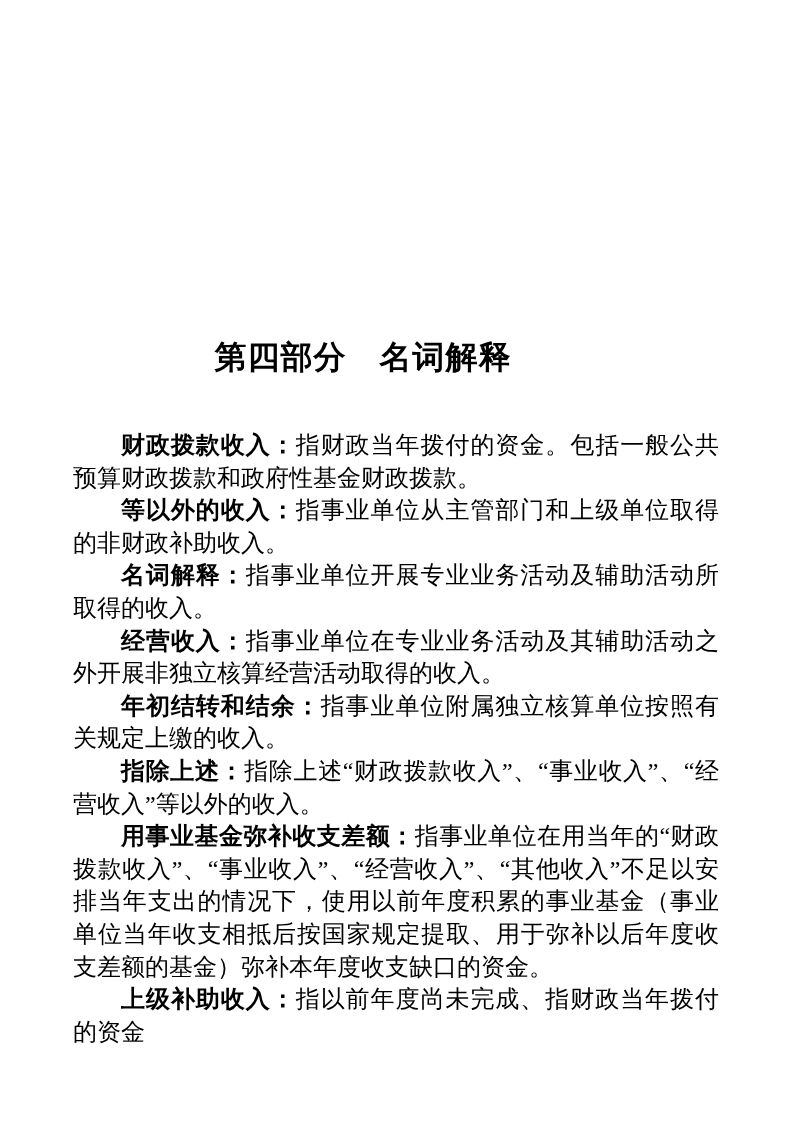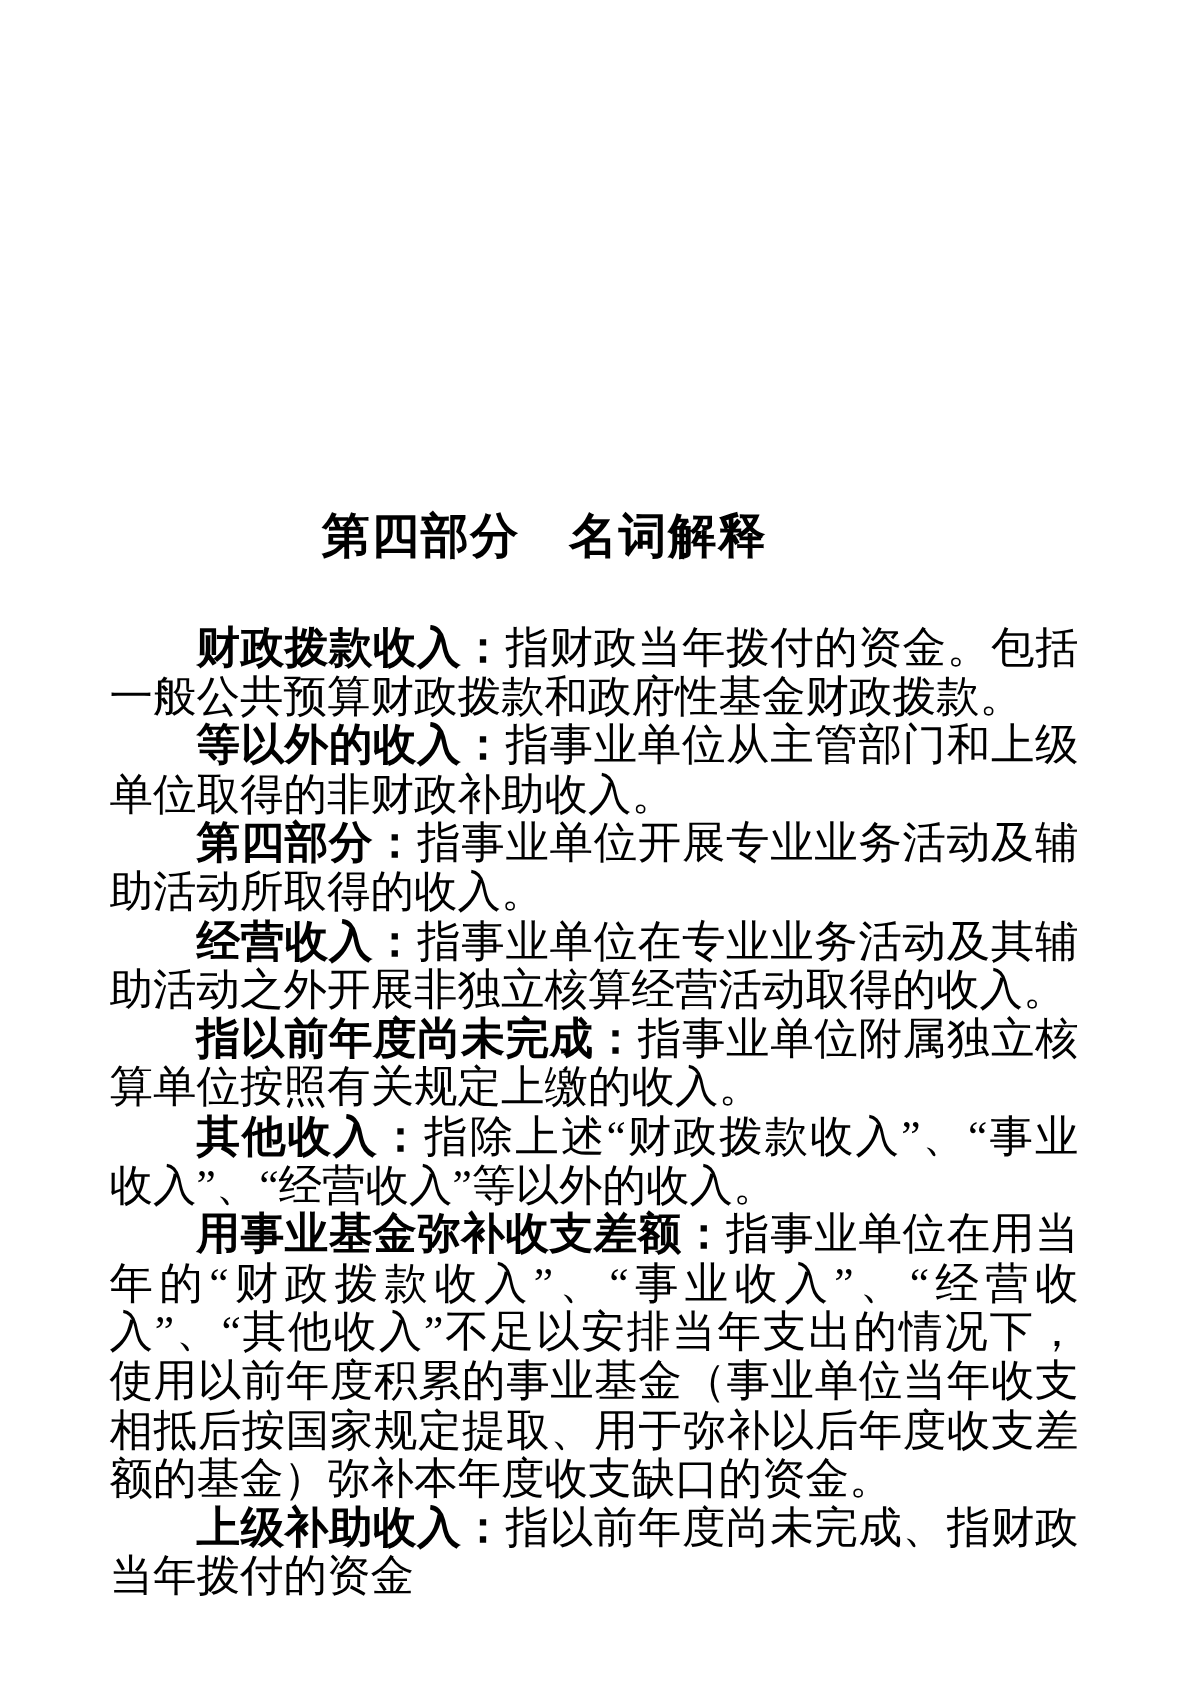--- a/index.html
+++ b/index.html
@@ -23,24 +23,24 @@
     width: 100%;
     margin: 0;
     text-align: center;
     font-size: 32px;
     font-weight: bold;
     letter-spacing: 1px;
     white-space: pre;
   }
   .doc-body {
     position: absolute;
-    top: 416px;
+    top: 429px;
     left: 73px;
     width: 646px;
-    font-size: 29px;
+    font-size: 24px;
     line-height: 32.6px;
     text-align: justify;
   }
   .doc-body p {
     margin: 0;
     padding: 0;
     text-indent: 2em;
   }
   .term {
     font-weight: bold;
@@ -50,25 +50,25 @@
 <body>
 
 <div class="page">
   <h1 class="doc-title">第四部分　名词解释</h1>
 
   <div class="doc-body">
   <p><span class="term">财政拨款收入：</span><span>指财政当年拨付的资金。包括一般公共预算财政拨款和政府性基金财政拨款。</span></p>
 
   <p><span class="term">等以外的收入：</span><span>指事业单位从主管部门和上级单位取得的非财政补助收入。</span></p>
 
-  <p><span class="term">第四部分：</span><span>指事业单位开展专业业务活动及辅助活动所取得的收入。</span></p>
+  <p><span class="term">名词解释：</span><span>指事业单位开展专业业务活动及辅助活动所取得的收入。</span></p>
 
   <p><span class="term">经营收入：</span><span>指事业单位在专业业务活动及其辅助活动之外开展非独立核算经营活动取得的收入。</span></p>
 
-  <p><span class="term">指以前年度尚未完成：</span><span>指事业单位附属独立核算单位按照有关规定上缴的收入。</span></p>
+  <p><span class="term">年初结转和结余：</span><span>指事业单位附属独立核算单位按照有关规定上缴的收入。</span></p>
 
-  <p><span class="term">其他收入：</span><span>指除上述“财政拨款收入”、“事业收入”、“经营收入”等以外的收入。</span></p>
+  <p><span class="term">指除上述：</span><span>指除上述“财政拨款收入”、“事业收入”、“经营收入”等以外的收入。</span></p>
 
   <p><span class="term">用事业基金弥补收支差额：</span><span>指事业单位在用当年的“财政拨款收入”、“事业收入”、“经营收入”、“其他收入”不足以安排当年支出的情况下，使用以前年度积累的事业基金（事业单位当年收支相抵后按国家规定提取、用于弥补以后年度收支差额的基金）弥补本年度收支缺口的资金。</span></p>
 
   <p><span class="term">上级补助收入：</span><span>指以前年度尚未完成、指财政当年拨付的资金</span></p>
 </div>
 </div>
 
 </body></html>

